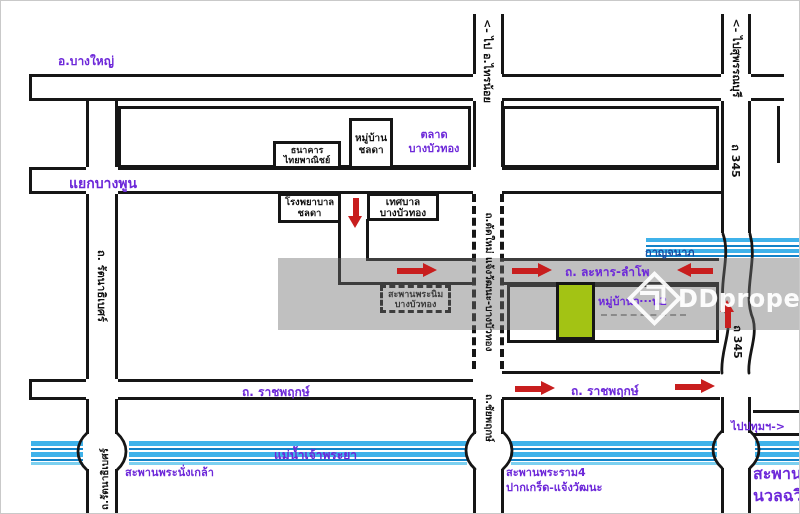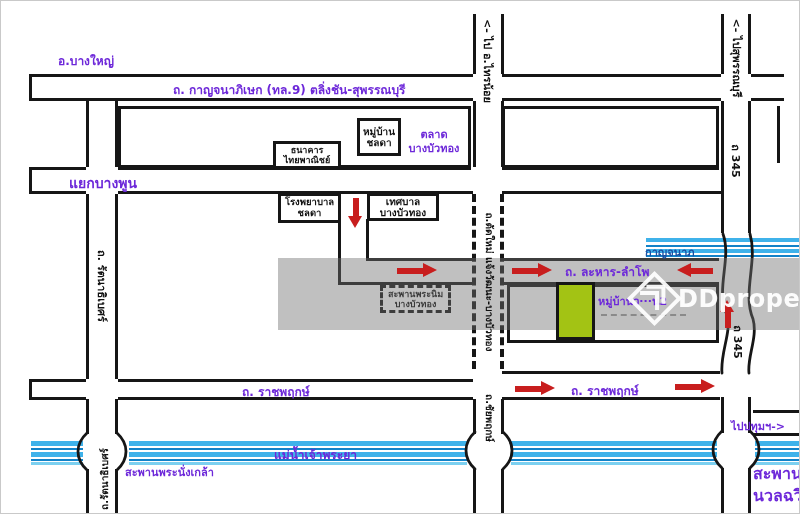--- a/index.html
+++ b/index.html
@@ -154,21 +154,21 @@
       <path d="M749,430 C761,441 761,456 749,467"></path>
     </g>
   </svg>
 
   <div class="band"></div>
 
   <div class="bx" style="left:272px;top:140px;width:68px;height:28px;font-size:9px;background:#fff;z-index:3">
     <span>ธนาคาร</span>
     <span>ไทยพาณิชย์</span>
   </div>
-  <div class="bx" style="left:356px;top:117px;width:44px;height:38px;font-size:10px;background:#fff;z-index:3">
+  <div class="bx" style="left:348px;top:117px;width:44px;height:51px;font-size:10px;background:#fff;z-index:3">
     <span>หมู่บ้าน</span>
     <span>ชลดา</span>
   </div>
   <div class="lbl" style="left:396px;top:127px;width:74px;text-align:center;font-size:11px;line-height:1.25">
     <span>ตลาด</span><br>
     <span>บางบัวทอง</span>
   </div>
   <div class="bx" style="left:277px;top:192px;width:63px;height:30px;font-size:9.5px;background:#fff;z-index:3">
     <span>โรงพยาบาล</span>
     <span>ชลดา</span>
@@ -178,21 +178,20 @@
     <span>บางบัวทอง</span>
   </div>
   <div class="bx under" style="left:379px;top:284px;width:71px;height:28px;font-size:9px;border-style:dashed;background:rgba(255,255,255,.55)">
     <span>สะพานพระนิม</span>
     <span>บางบัวทอง</span>
   </div>
   <div class="grn"></div>
   <div class="gdash" style="left:600px;top:313px;width:85px"></div>
 
   <span class="lbl" style="left:57px;top:50px;font-size:12px">อ.บางใหญ่</span>
-  <span class="lbl" style="left:172px;top:79px;font-size:12px">ถ. กาญจนาภิเษก (ทล.9) ตลิ่งชัน-สุพรรณบุรี</span>
   <span class="vlbl" style="left:487px;top:60px;font-size:11px">&lt;- ไป อ.ไทรน้อย</span>
   <span class="vlbl" style="left:736px;top:57px;font-size:11px">&lt;- ไปสุพรรณบุรี</span>
   <span class="vlbl" style="left:735px;top:160px;font-size:11px">ถ 345</span>
   <span class="vlbl" style="left:737px;top:341px;font-size:11px">ถ 345</span>
 
   <span class="lbl" style="left:68px;top:171px;font-size:14px">แยกบางพูน</span>
 
   <span class="vlbl" style="left:488px;top:281px;font-size:10px">ถ.ตัดใหม่ แจ้งวัฒนะ-บางบัวทอง</span>
   <span class="vlbl" style="left:101px;top:285px;font-size:11px">ถ. รัตนาธิเบศร์</span>
   <span class="vlbl2" style="left:103px;top:478px;font-size:10px">ถ.รัตนาธิเบศร์</span>
@@ -200,20 +199,24 @@
 
   <span class="lbl" style="left:564px;top:261px;font-size:12px">ถ. ละหาร-ลำโพ</span>
   <span class="lbl" style="left:644px;top:242px;font-size:11px;color:#1c4fa3">กาญจนาภ</span>
   <span class="lbl" style="left:597px;top:291px;font-size:11px">หมู่บ้านว···น2</span>
 
   <span class="lbl" style="left:241px;top:381px;font-size:12px">ถ. ราชพฤกษ์</span>
   <span class="lbl" style="left:570px;top:380px;font-size:12px">ถ. ราชพฤกษ์</span>
 
   <span class="lbl" style="left:273px;top:444px;font-size:12px">แม่น้ำเจ้าพระยา</span>
   <span class="lbl" style="left:124px;top:462px;font-size:11px">สะพานพระนั่งเกล้า</span>
+  <div class="lbl" style="left:505px;top:465px;font-size:11px;line-height:1.35">
+    <span>สะพานพระราม4</span><br>
+    <span>ปากเกร็ด-แจ้งวัฒนะ</span>
+  </div>
   <div class="lbl" style="left:752px;top:462px;font-size:16px;line-height:1.35">
     <span>สะพาน</span><br>
     <span>นวลฉวี</span>
   </div>
   <span class="lbl" style="left:730px;top:416px;font-size:11px">ไปปทุมฯ-&gt;</span>
 
   <div class="ar ar-d" style="left:347px;top:197px"></div>
   <div class="ar ar-r" style="left:396px;top:262px"></div>
   <div class="ar ar-r" style="left:511px;top:262px"></div>
   <div class="ar ar-l" style="left:676px;top:262px"></div>

